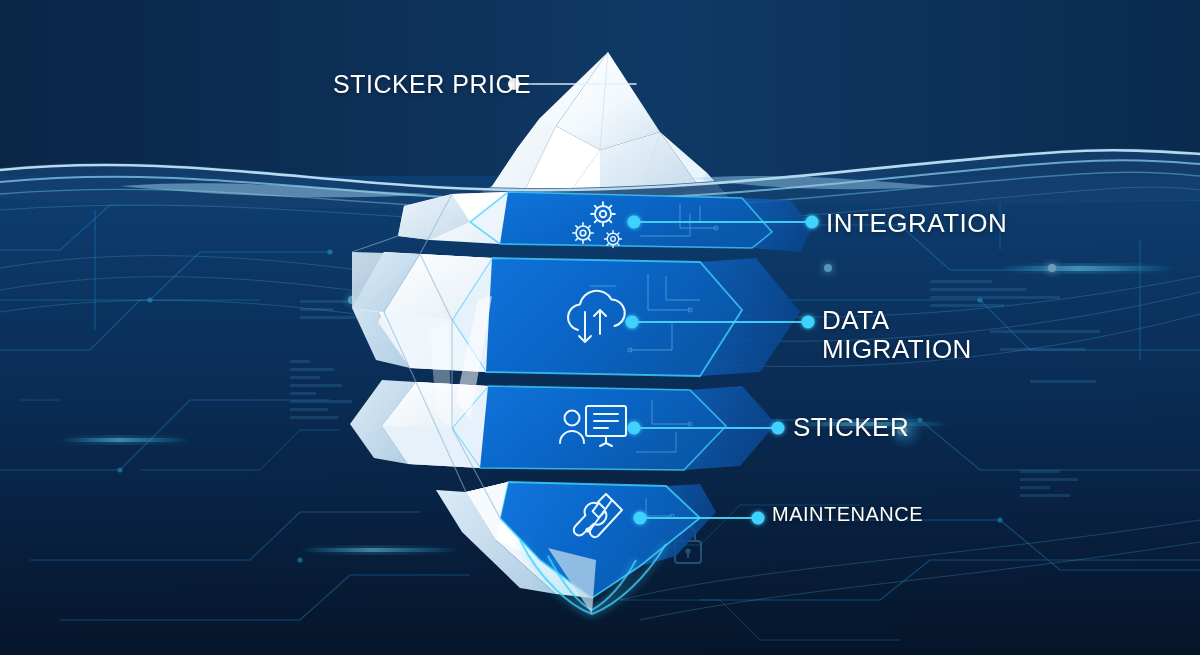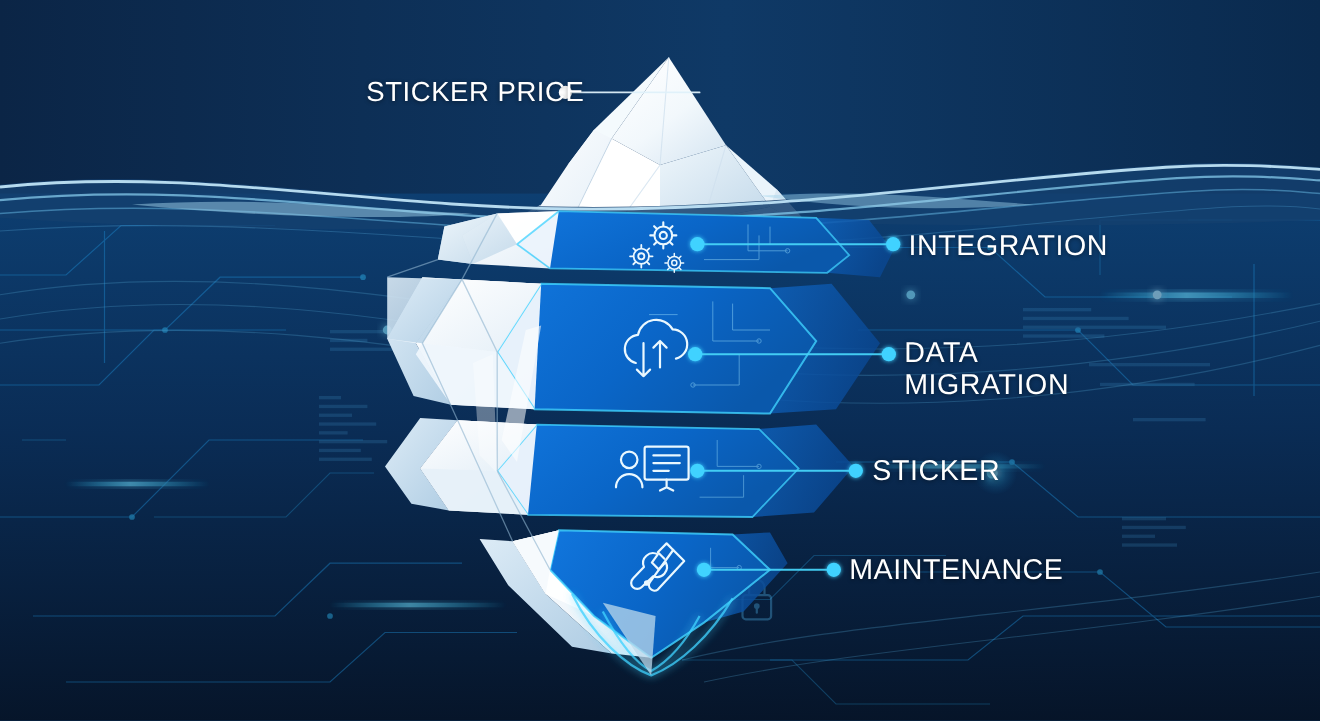--- a/index.html
+++ b/index.html
@@ -53,21 +53,21 @@
     font-size: 26px;
   }
   #label-training {
     left: 793px;
     top: 413px;
     font-size: 26px;
   }
   #label-maintenance {
     left: 772px;
     top: 503px;
-    font-size: 26px;
+    font-size: 20px;
   }
 </style>
 </head>
 <body>
 
 <div id="stage">
 
   <svg class="layer" viewBox="0 0 1200 655" preserveAspectRatio="none">
     <defs>
       <linearGradient id="bgGrad" x1="0" y1="0" x2="1" y2="1">

